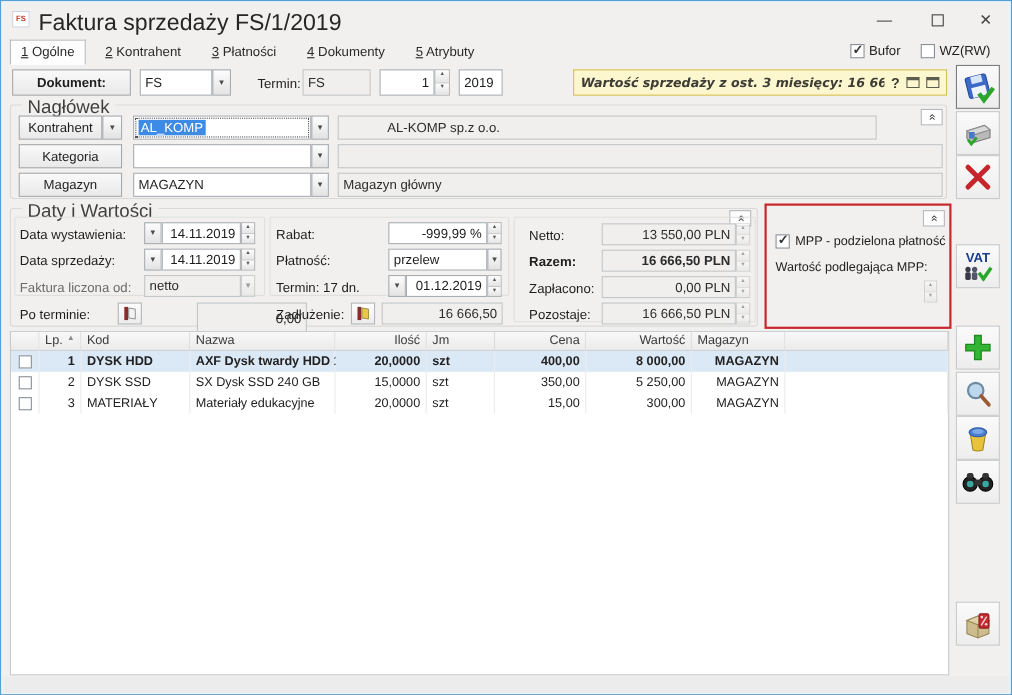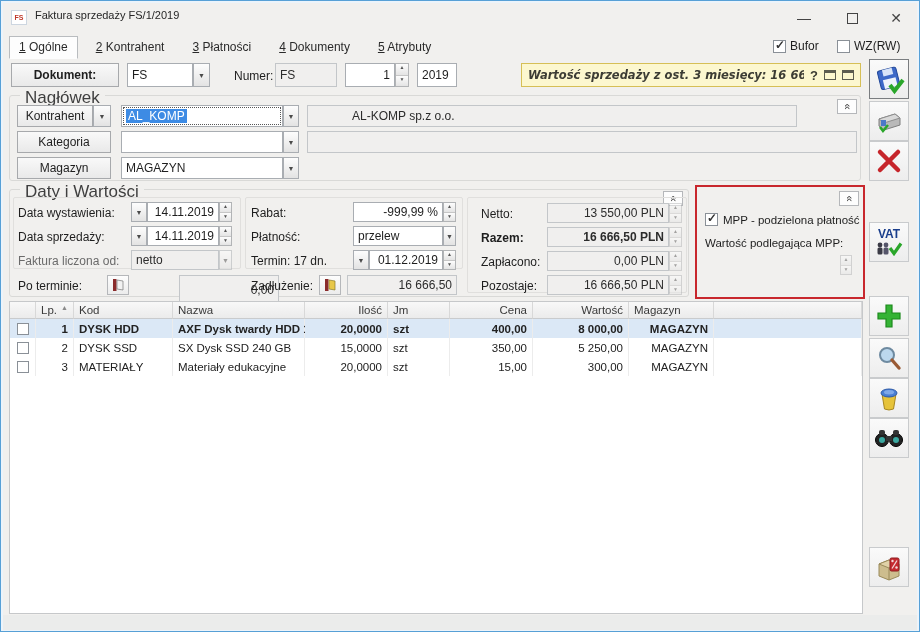--- a/index.html
+++ b/index.html
@@ -2,21 +2,21 @@
 <html><head>
 <meta charset="utf-8">
 <style>
   html,body{margin:0;padding:0;background:#d6d6d6;}
   *{box-sizing:border-box;font-family:"Liberation Sans",sans-serif;}
   #window{position:relative;width:920px;height:632px;background:#f1f0ee;
     border:1px solid #57a0d6;box-shadow:inset 0 0 0 2px #ecf4fb;overflow:hidden;}
   .abs{position:absolute;}
   .lbl{font-size:12px;color:#1e1e1e;white-space:nowrap;}
   
-  .title{font-size:11px;color:#262626;}
+  .title{font-size:21px;color:#262626;}
   .winbtn{width:30px;height:26px;display:flex;align-items:center;justify-content:center;
     font-size:14px;color:#444;cursor:default;}
   
   .tab{height:23px;padding:3px 9px 0;font-size:12px;color:#2a2a2a;border:1px solid transparent;}
   .tab.active{background:#fdfdfd;border:1px solid #b9bcbf;border-bottom:1px solid #fdfdfd;}
   .tab::first-letter{text-decoration:underline;}
   
   .btn{border:1px solid #a7a9ac;background:linear-gradient(#f9f9f9,#e9e9e9);
     font-size:12px;color:#1e1e1e;display:flex;align-items:center;justify-content:center;}
   .field{border:1px solid #a9adb2;background:#fff;font-size:12px;color:#1e1e1e;
@@ -94,21 +94,21 @@
     <span class="lbl">Bufor</span>
   </div>
   <div class="abs" style="left:836px;top:38px;display:flex;align-items:center;gap:4px;">
     <span class="chk"></span>
     <span class="lbl">WZ(RW)</span>
   </div>
 
   <div class="abs btn" style="left:10px;top:62px;width:108px;height:24px;font-weight:bold;">Dokument:</div>
   <div class="abs field" style="left:126px;top:62px;width:66px;height:24px;">FS</div>
   <div class="abs da" style="left:192px;top:62px;width:17px;height:24px;">▼</div>
-  <div class="abs lbl" style="left:233px;top:68px;">Numer:</div>
+  <div class="abs lbl" style="left:233px;top:68px;">Termin:</div>
   <div class="abs field ro" style="left:274px;top:62px;width:62px;height:24px;">FS</div>
   <div class="abs field num" style="left:344px;top:62px;width:50px;height:24px;">1</div>
   <div class="abs spin" style="left:394px;top:62px;width:14px;height:24px;">
       <i>▲</i>
       <i>▼</i>
     </div>
   <div class="abs field" style="left:416px;top:62px;width:40px;height:24px;">2019</div>
 
   <div class="abs banner" style="left:520px;top:62px;width:340px;height:24px;padding:0 6px;">
     <span class="txt" style="flex:1;">Wartość sprzedaży z ost. 3 miesięcy: 16 666,50 P...</span>
@@ -133,20 +133,21 @@
   <div class="abs field ro" style="left:306px;top:104px;width:490px;height:22px;padding-left:44px;">AL-KOMP sp.z o.o.</div>
 
   <div class="abs btn" style="left:16px;top:130px;width:94px;height:22px;">Kategoria</div>
   <div class="abs field" style="left:120px;top:130px;width:162px;height:22px;"></div>
   <div class="abs da" style="left:282px;top:130px;width:16px;height:22px;">▼</div>
   <div class="abs field ro" style="left:306px;top:130px;width:550px;height:22px;"></div>
 
   <div class="abs btn" style="left:16px;top:156px;width:94px;height:22px;">Magazyn</div>
   <div class="abs field" style="left:120px;top:156px;width:162px;height:22px;">MAGAZYN</div>
   <div class="abs da" style="left:282px;top:156px;width:16px;height:22px;">▼</div>
+  <div class="abs field ro" style="left:306px;top:156px;width:550px;height:22px;">Magazyn główny</div>
 
   <div class="abs grp" style="left:8px;top:188px;width:680px;height:108px;">
     <span class="grp-lbl">Daty i Wartości</span>
   </div>
   <div class="abs chev" style="left:662px;top:190px;">
       <span>«</span>
     </div>
 
   <div class="abs subbox" style="left:12px;top:196px;width:228px;height:72px;"></div>
   <div class="abs subbox" style="left:244px;top:196px;width:218px;height:72px;"></div>

